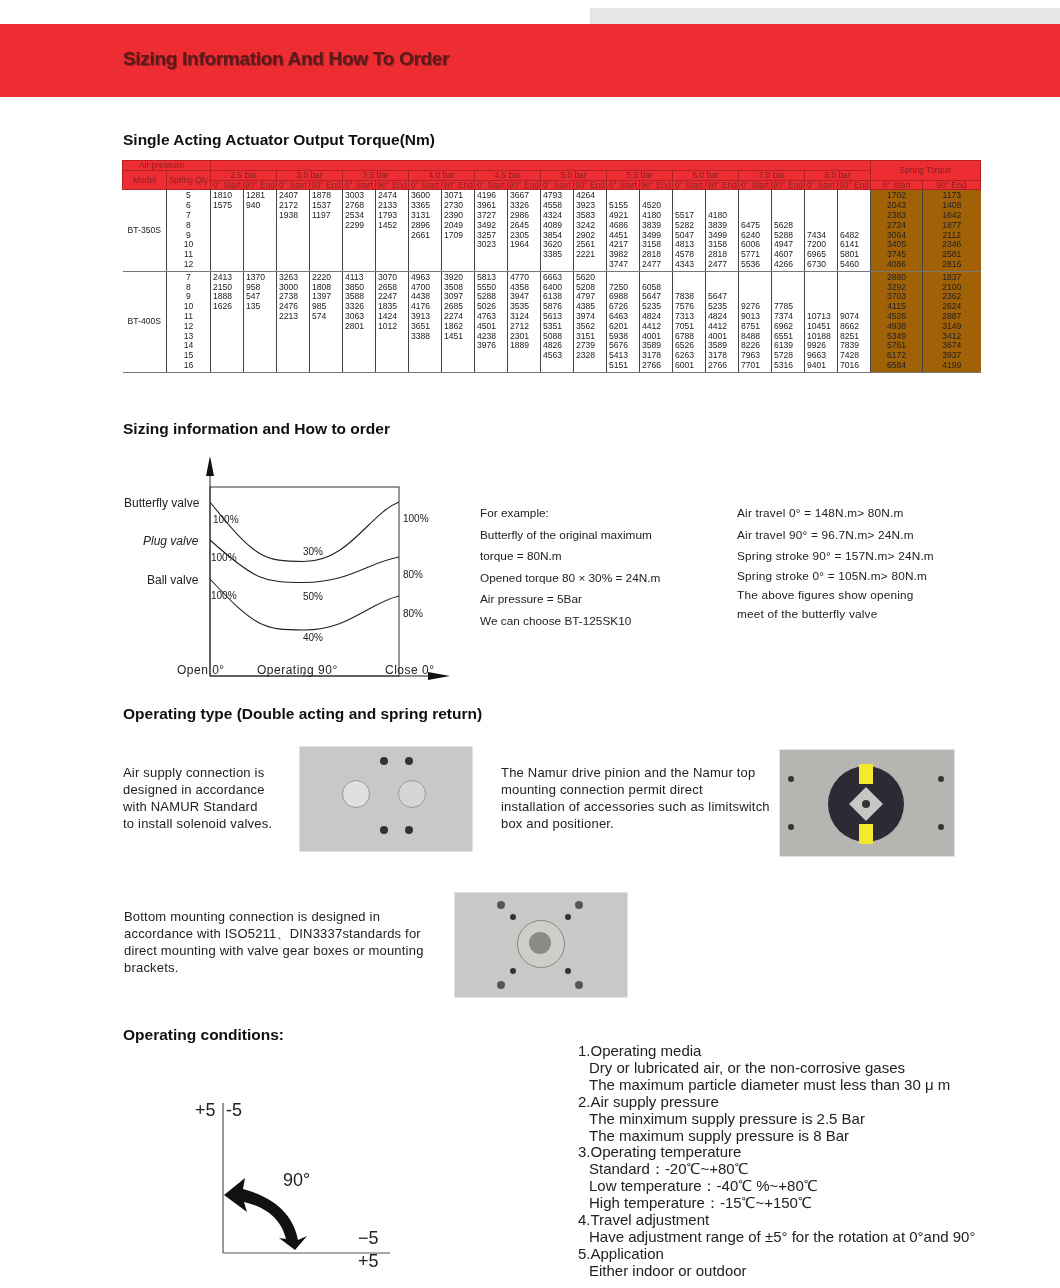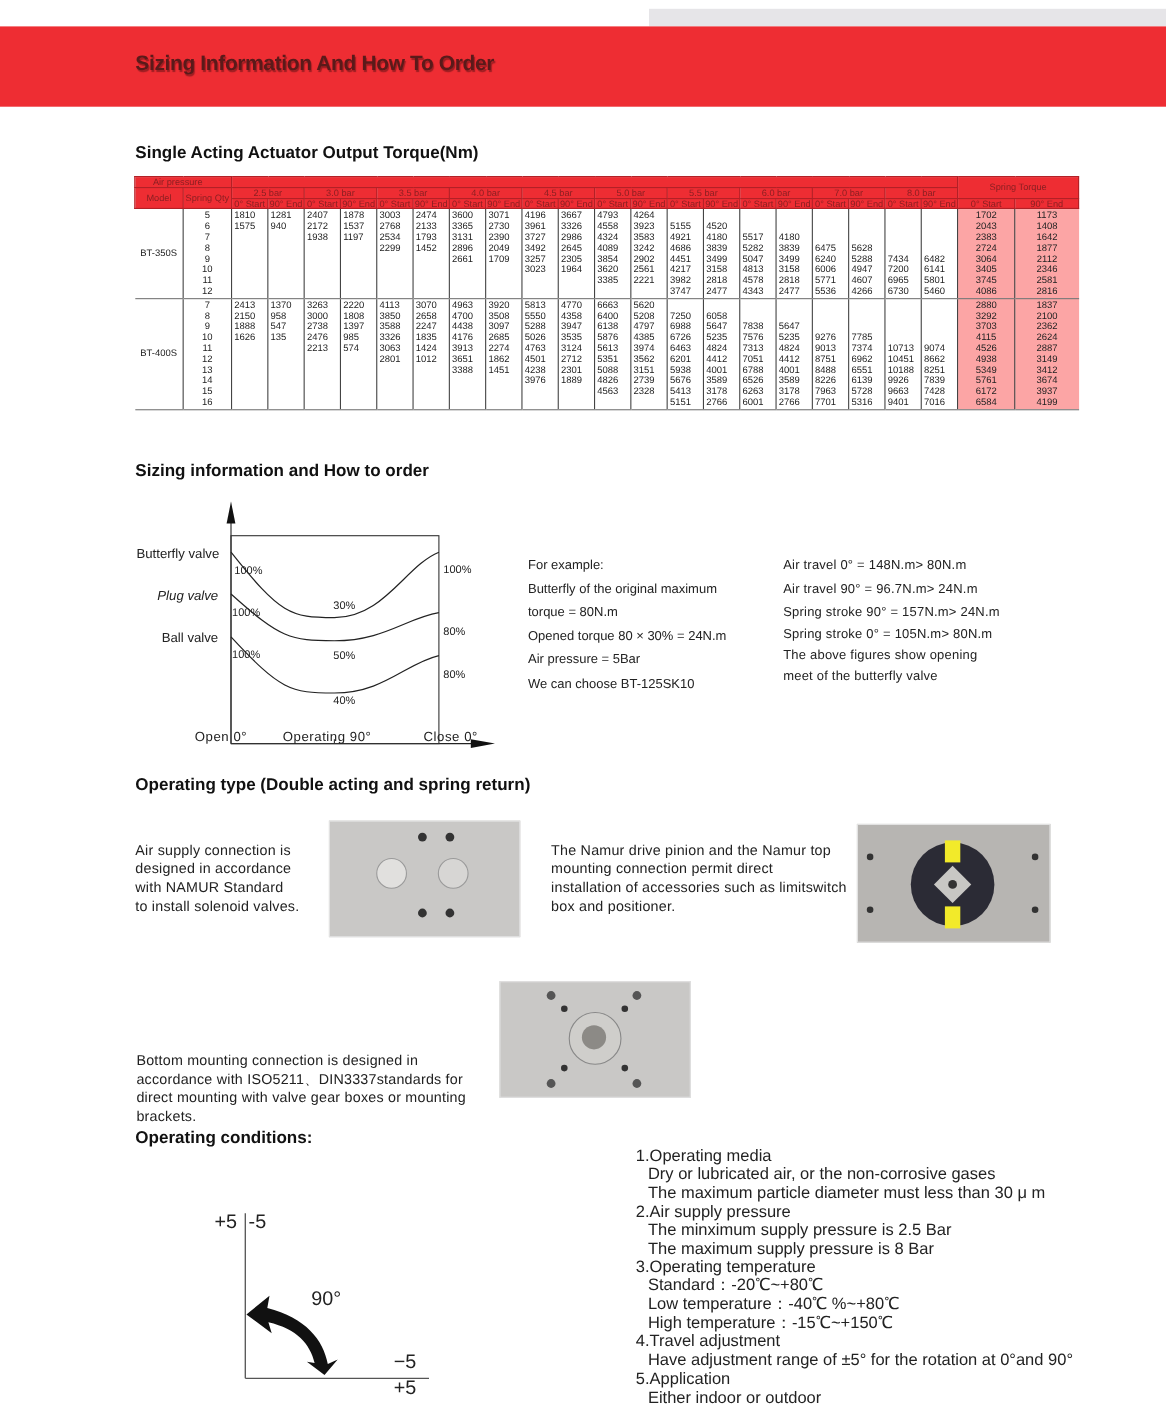--- a/index.html
+++ b/index.html
@@ -9,21 +9,21 @@
   .banner-title{position:absolute;left:123px;top:48px;font-size:19px;font-weight:bold;color:#5a1a1a;letter-spacing:-0.3px;text-shadow:1px 1px 1px rgba(0,0,0,.35);}
   .h2{position:absolute;font-weight:bold;font-size:15.5px;color:#111;}
   
   .tbl-wrap{position:absolute;left:122px;top:160px;width:858px;}
   table.torque{border-collapse:collapse;width:858px;table-layout:fixed;font-size:8.6px;line-height:9.8px;}
   table.torque th{background:#ee2d33;color:#8a1f22;font-weight:normal;border:1px solid #b32026;padding:0;text-align:center;font-size:8.4px;line-height:8.8px;}
   table.torque td{vertical-align:top;padding:1px 2px;border-left:1px solid #444;color:#222;white-space:pre;}
   table.torque tr.model-row td{border-bottom:1px solid #777;}
   table.torque td.model{vertical-align:middle;text-align:center;font-size:8.6px;}
   table.torque td.qty{text-align:center;}
-  table.torque td.spring{background:#fca5a5;text-align:center;}
+  table.torque td.spring{background:#a16207;text-align:center;}
   
   .sizing-chart{position:absolute;left:120px;top:450px;width:340px;height:240px;}
   .lbl{position:absolute;font-size:12px;color:#222;}
   .pct{position:absolute;font-size:10px;color:#222;margin-top:16px;}
   .ex-text{position:absolute;font-size:11.8px;line-height:21.5px;color:#222;}
   .para{position:absolute;font-size:13px;line-height:17px;color:#222;letter-spacing:.2px;}
   .photo{position:absolute;background:#c9c8c6;border:1px solid #e2e2e2;}
   .hole{position:absolute;border-radius:50%;background:#333;}
   .cond{position:absolute;left:578px;top:1043px;font-size:15px;line-height:16.9px;color:#222;}
   .cond .sub{padding-left:11px;}
@@ -466,21 +466,21 @@
 </div>
 
 <div class="ex-text" style="left:480px;top:503px;">
   <div>For example:</div>
   <div>Butterfly of the original maximum</div>
   <div>torque = 80N.m</div>
   <div>Opened torque 80 × 30% = 24N.m</div>
   <div>Air pressure = 5Bar</div>
   <div>We can choose BT-125SK10</div>
 </div>
-<div class="ex-text" style="left:712px;top:503px;letter-spacing:.2px;">
+<div class="ex-text" style="left:737px;top:503px;letter-spacing:.2px;">
   <div>Air travel 0°  = 148N.m&gt; 80N.m</div>
   <div>Air travel 90°  = 96.7N.m&gt; 24N.m</div>
   <div>Spring stroke 90°  = 157N.m&gt; 24N.m</div>
   <div style="margin-top:-2px;">Spring stroke 0°  = 105N.m&gt; 80N.m</div>
   <div style="margin-top:-2px;">The above figures show opening</div>
   <div style="margin-top:-3px;">meet  of  the  butterfly  valve</div>
 </div>
 
 <div class="h2" style="left:123px;top:705px;">Operating type (Double acting and spring return)</div>
 
@@ -508,21 +508,21 @@
   <div class="hole" style="left:158px;top:26px;width:6px;height:6px;"></div>
   <div class="hole" style="left:8px;top:74px;width:6px;height:6px;"></div>
   <div class="hole" style="left:158px;top:74px;width:6px;height:6px;"></div>
   <div style="position:absolute;left:48px;top:16px;width:76px;height:76px;border-radius:50%;background:#2b2b35;"></div>
   <div style="position:absolute;left:79px;top:14px;width:14px;height:20px;background:#f2ea2a;"></div>
   <div style="position:absolute;left:79px;top:74px;width:14px;height:20px;background:#f2ea2a;"></div>
   <div style="position:absolute;left:74px;top:42px;width:24px;height:24px;background:#c8c7c4;transform:rotate(45deg);"></div>
   <div class="hole" style="left:82px;top:50px;width:8px;height:8px;"></div>
 </div>
 
-<div class="para" style="left:124px;top:955px;white-space:pre-line;">Bottom mounting connection is designed in
+<div class="para" style="left:124px;top:908px;white-space:pre-line;">Bottom mounting connection is designed in
 accordance with ISO5211、DIN3337standards for
 direct mounting with valve gear boxes or mounting
 brackets.</div>
 
 <div class="photo" style="left:454px;top:892px;width:172px;height:104px;">
   <div class="hole" style="left:42px;top:8px;width:8px;height:8px;background:#555;"></div>
   <div class="hole" style="left:120px;top:8px;width:8px;height:8px;background:#555;"></div>
   <div class="hole" style="left:55px;top:21px;width:6px;height:6px;"></div>
   <div class="hole" style="left:110px;top:21px;width:6px;height:6px;"></div>
   <div style="position:absolute;left:62px;top:27px;width:46px;height:46px;border-radius:50%;border:1px solid #888;background:#cfcecb;"></div>

